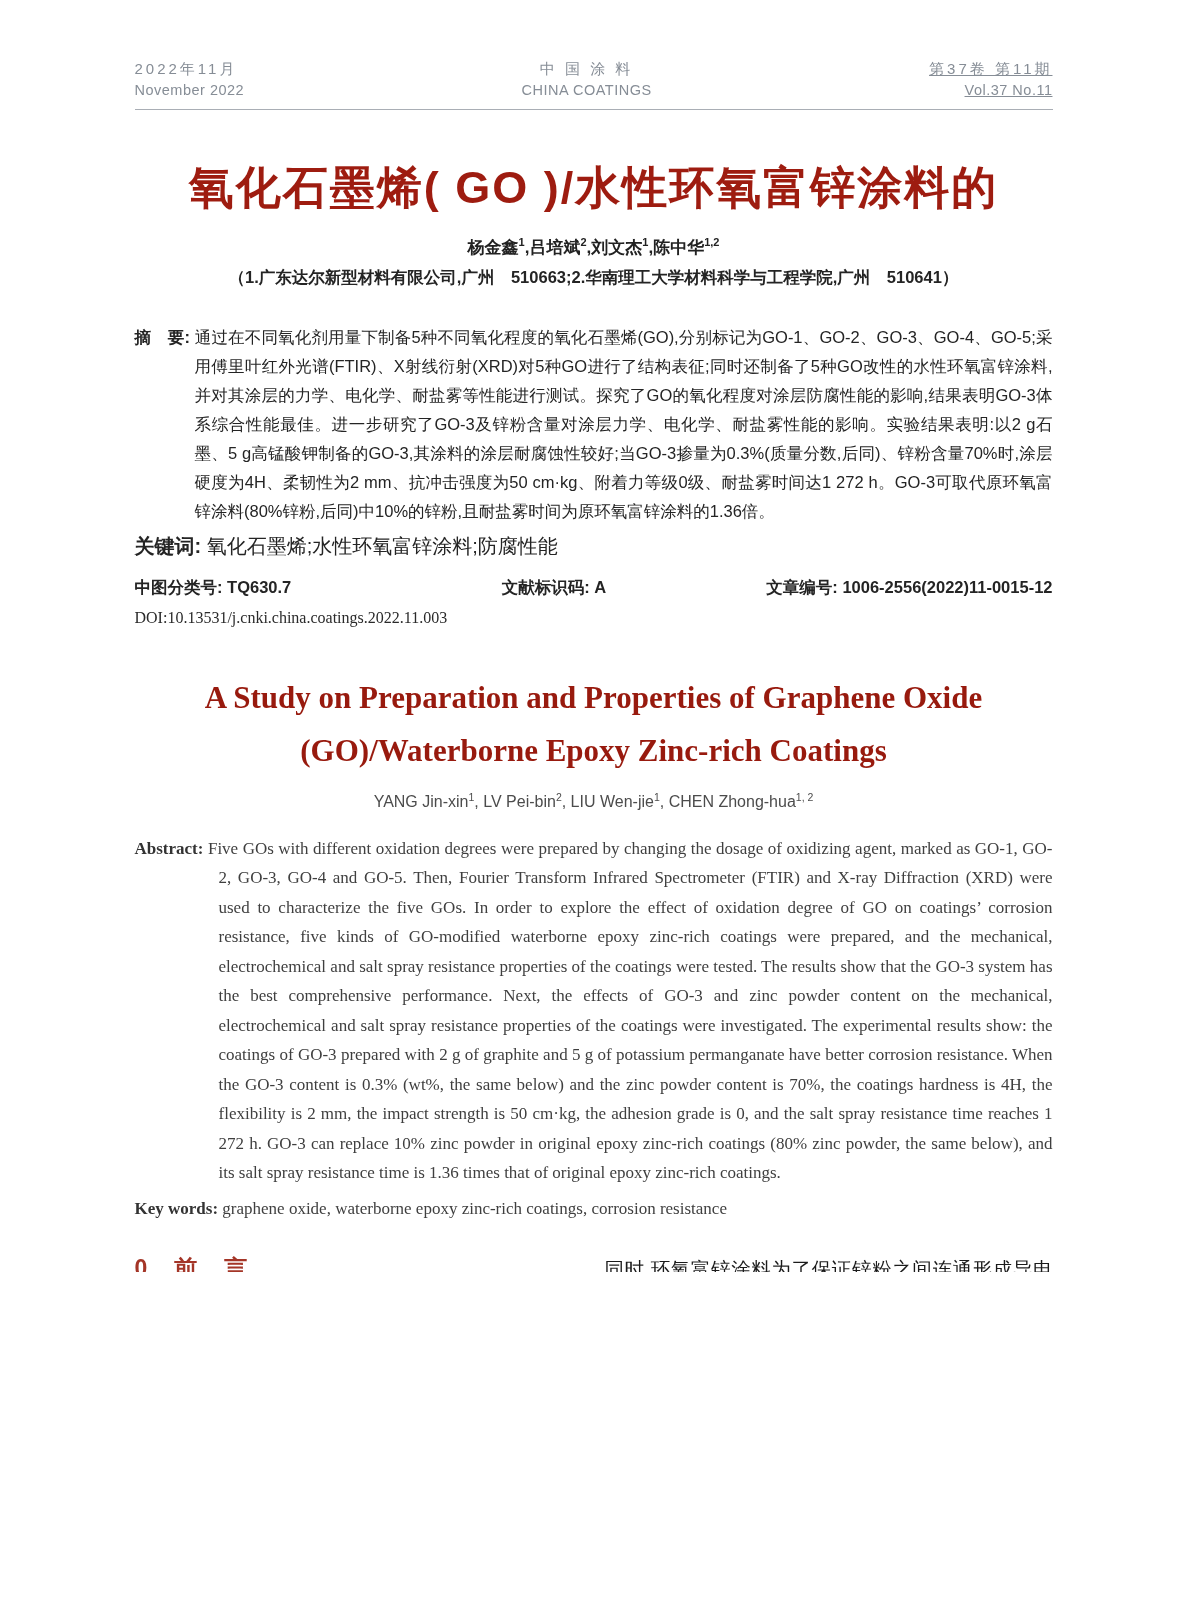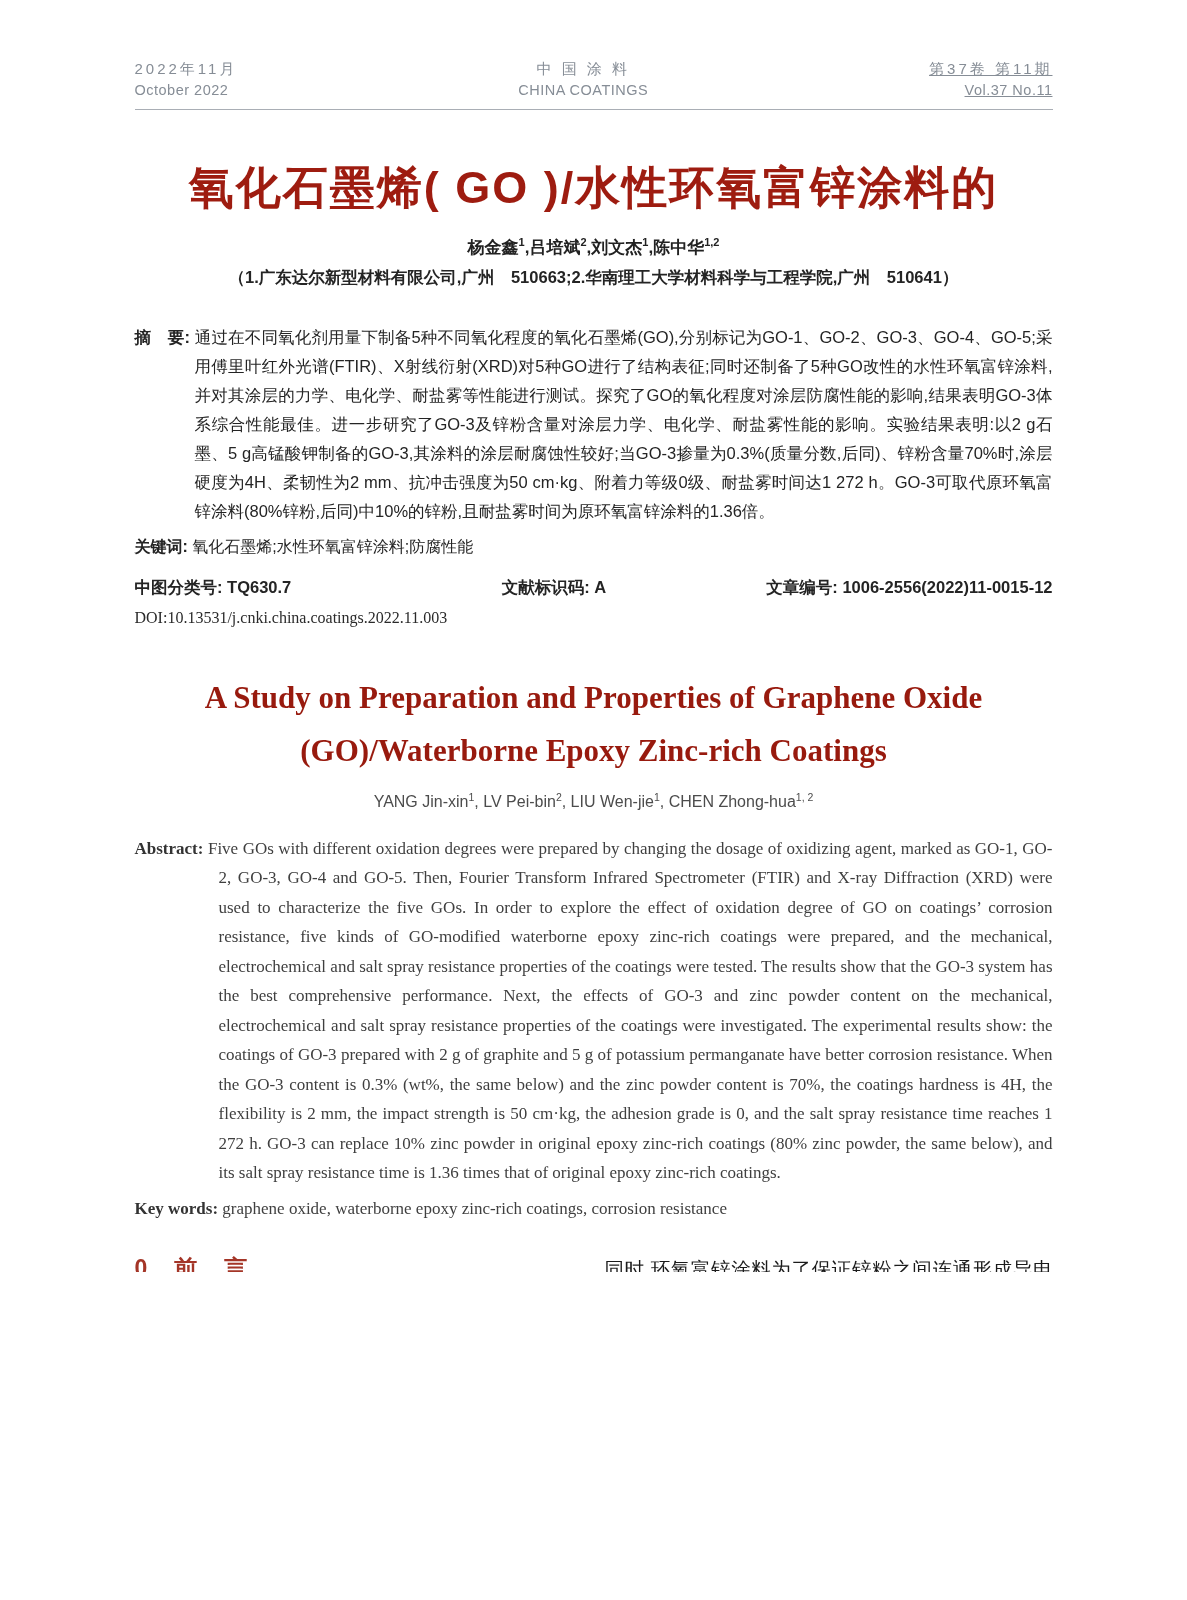--- a/index.html
+++ b/index.html
@@ -37,21 +37,21 @@
     margin-top:8px; text-align:center; font-weight:600; font-size:16.5px; color:#242424;
   }
 
   
   .cn-abstract {
     margin-top:34px; font-size:16.5px; line-height:29px; text-align:justify;
     padding-left:60px; text-indent:-60px; color:#242424;
   }
   .cn-abstract .lbl { font-weight:700; }
   .cn-keywords {
-    margin-top:6px; font-size:16px; line-height:29px; color:#242424;
+    margin-top:6px; font-size:20px; line-height:29px; color:#242424;
     font-weight:500;
   }
   .cn-keywords .lbl { font-weight:700; }
 
   .meta-row {
     margin-top:16px; display:flex; font-size:16.5px; font-weight:600; color:#242424;
   }
   .meta-row .m1 { width:40%; }
   .meta-row .m2 { width:27%; }
   .meta-row .m3 { flex:1; text-align:right; }
@@ -127,21 +127,21 @@
 </style>
 </head>
 <body>
 
 <div class="page">
   <div class="content">
 
     <div class="jheader">
       <div class="col c-left">
         <span class="cn">2022年11月</span>
-        <span class="en">October 2022</span>
+        <span class="en">November 2022</span>
       </div>
       <div class="col c-mid">
         <span class="cn">中 国 涂 料</span>
         <span class="en">CHINA COATINGS</span>
       </div>
       <div class="col c-right">
         <span class="cn">第37卷 第11期</span>
         <span class="en">Vol.37  No.11</span>
       </div>
     </div>

